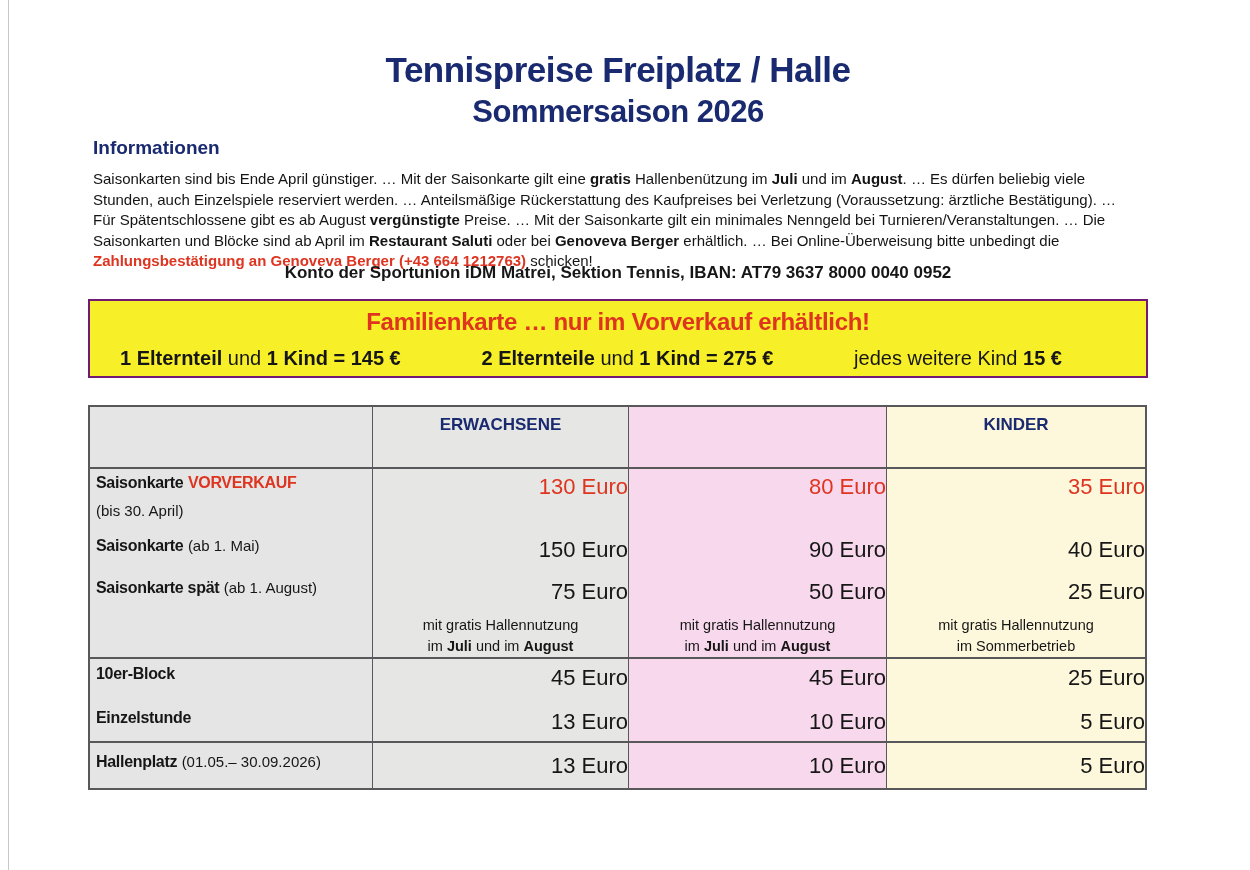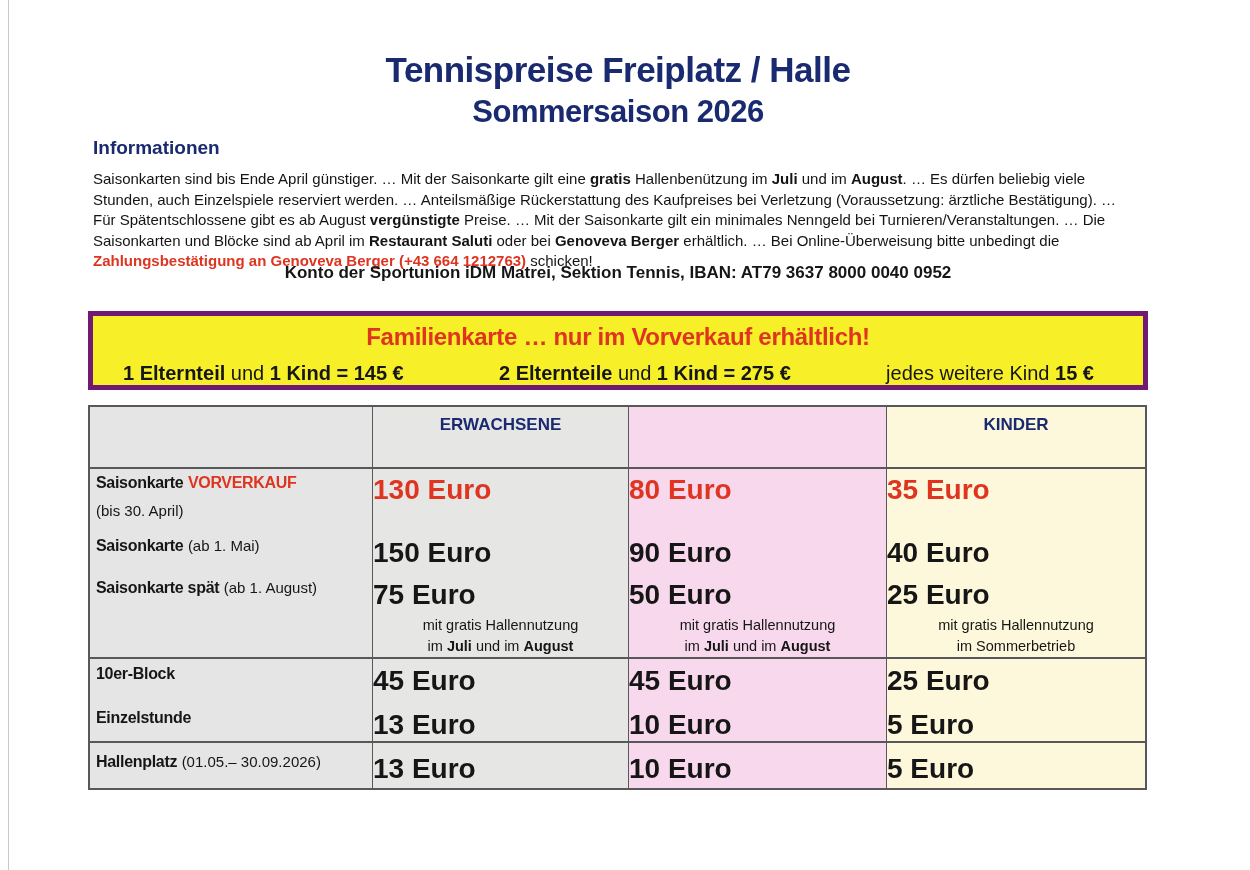--- a/index.html
+++ b/index.html
@@ -22,25 +22,25 @@
 
   .info-heading{position:absolute;top:137px;left:93px;font-size:19px;font-weight:700;color:var(--navy);}
 
   .info-par{position:absolute;top:169px;left:93px;width:1046px;font-size:15px;line-height:20.5px;color:#141414;}
   .b{font-weight:700;}
   .c-red{color:var(--red);font-weight:700;}
 
   .konto{position:absolute;top:263px;left:88px;width:1060px;text-align:center;font-size:17px;font-weight:700;}
 
   
-  .family-box{position:absolute;top:311px;left:88px;width:1060px;height:79px;
-    background:var(--yellow);border:5px solid #701a75;}
+  .family-box{position:absolute;top:299px;left:88px;width:1060px;height:79px;
+    background:var(--yellow);border:2px solid #701a75;}
   .fb-title{margin-top:7px;text-align:center;font-size:24px;font-weight:700;color:var(--red);letter-spacing:-0.3px;}
   .fb-options{position:absolute;left:0;right:0;top:46px;display:flex;justify-content:space-between;
-    padding:0 49px 0 30px;font-size:20px;}
+    padding:0 84px 0 30px;font-size:20px;}
   .fb-options span{white-space:nowrap;}
 
   
   .ptable{position:absolute;top:405px;left:88px;width:1059px;border:2px solid var(--border);background:#e5e5e5;}
   .trow{display:grid;grid-template-columns:282px 256px 258px 259px;position:relative;}
   .trow + .trow{border-top:2px solid var(--border);}
   .cell{position:relative;}
   .cell + .cell{border-left:1px solid var(--border);}
   .bg-gray{background:var(--gray);}
   .bg-pink{background:var(--pink);}
@@ -53,21 +53,21 @@
 
   .g-season{height:190px;}
   .g-block{height:84px;}
   .g-halle{height:47px;}
 
   .line{position:absolute;width:100%;}
   .lbl{left:0;padding-left:6px;white-space:nowrap;}
   .big{font-size:16px;font-weight:700;letter-spacing:-0.3px;}
   .note{font-size:15px;font-weight:400;}
   .sub{font-size:15px;padding-left:6px;}
-  .val{text-align:left;font-size:28px;font-weight:700;}
+  .val{text-align:right;font-size:22px;font-weight:400;}
   .val.red{color:var(--red);}
   .notes{text-align:center;font-size:14.5px;line-height:21px;}
   .red{color:var(--red);}
 </style>
 </head>
 <body>
 
 <div class="edge"></div>
 
 <header class="titleblock">

